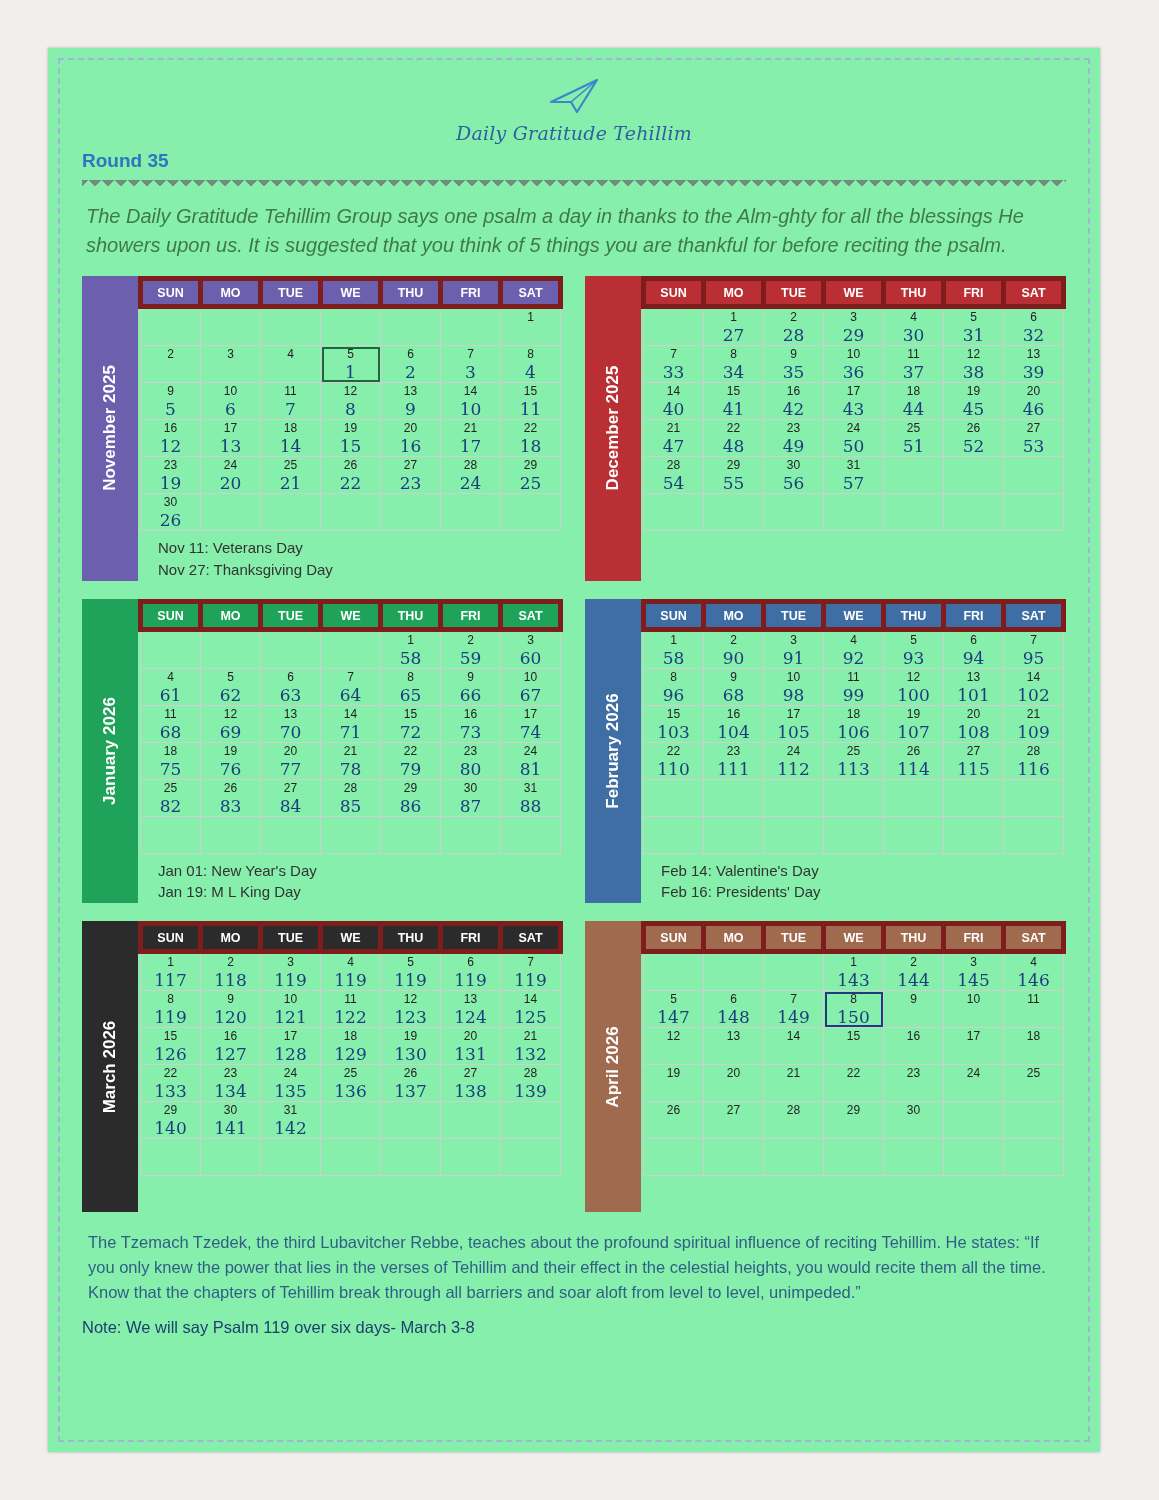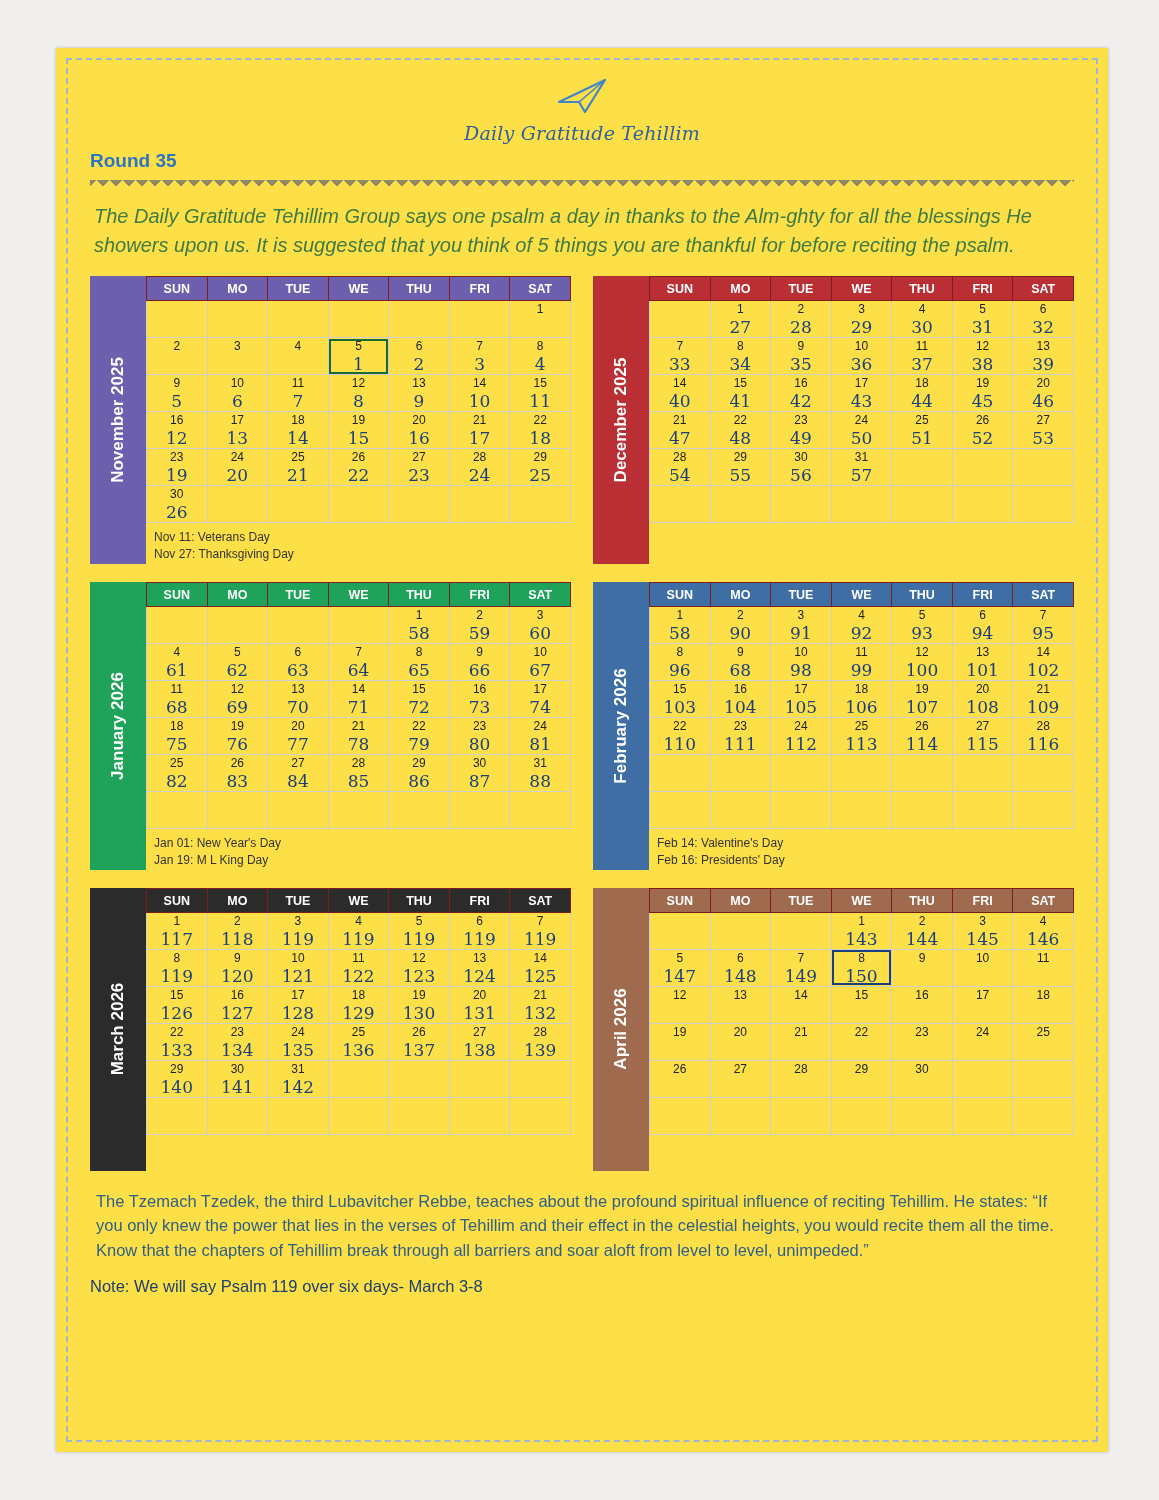--- a/index.html
+++ b/index.html
@@ -4,24 +4,23 @@
 <style>
   html,body{margin:0;padding:0;}
   body{
     width:1159px;height:1500px;
     background:#f0efee;
     font-family:"Liberation Sans", sans-serif;
     -webkit-font-smoothing:antialiased;
   }
   .page{
     position:absolute;left:48px;top:48px;width:1052px;height:1404px;
-    background:#fde047;
+    background:#86efac;
     box-shadow:0 0 3px rgba(0,0,0,.25);
     overflow:hidden;
-    margin-left:8px;
   }
   .dashed-border{
     position:absolute;left:10px;top:10px;right:10px;bottom:10px;
     border:2px dashed #9fb7d4;
     pointer-events:none;
   }
   .inner{
     position:absolute;left:0;top:0;right:0;bottom:0;
     padding:22px 34px 0 34px;
     box-sizing:border-box;
@@ -98,21 +97,21 @@
     border-collapse:collapse;
     width:100%;
     table-layout:fixed;
   }
   table.cal-table th{
     font-size:12.5px;
     font-weight:bold;
     color:#ffffff;
     padding:5px 0 4px 0;
     text-align:center;
-    border:1px solid #7f1d1d;
+    border:5px solid #7f1d1d;
   }
   table.cal-table td{
     border:1px solid #cfcfcf;
     height:36px;
     vertical-align:top;
     position:relative;
     padding:0;
   }
   .dnum{
     position:absolute;top:1px;left:0;right:0;
@@ -130,23 +129,23 @@
   }
   .hi-box{
     outline:2px solid #1a6b3a;
     outline-offset:-3px;
   }
   .hi-box2{
     outline:2px solid #1b3f7d;
     outline-offset:-3px;
   }
   .notes{
-    font-size:12px;
+    font-size:15px;
     color:#333;
-    padding:6px 0 0 8px;
+    padding:6px 0 0 20px;
     line-height:1.45;
   }
   .notes div{white-space:nowrap;}
   .spacer-notes{min-height:30px;}
 
   
   .m-nov .cal-spine,.m-nov th{background:#6b5fae;}
   .m-dec .cal-spine,.m-dec th{background:#b92f34;}
   .m-jan .cal-spine,.m-jan th{background:#1fa259;}
   .m-feb .cal-spine,.m-feb th{background:#3f6ea5;}

